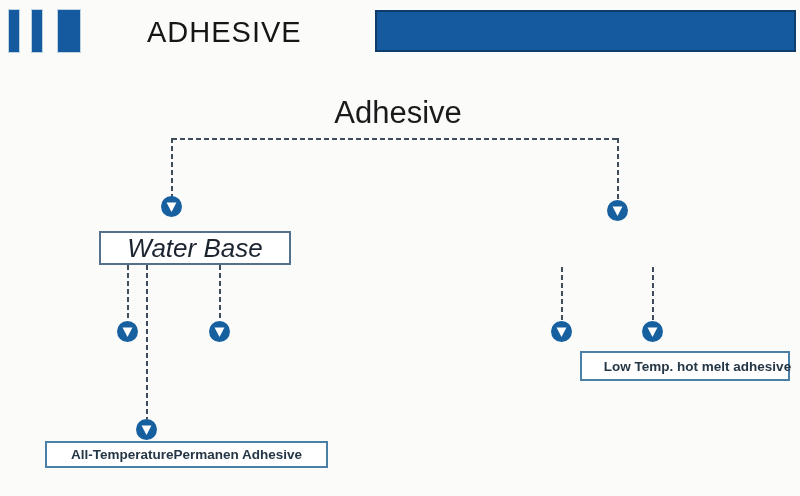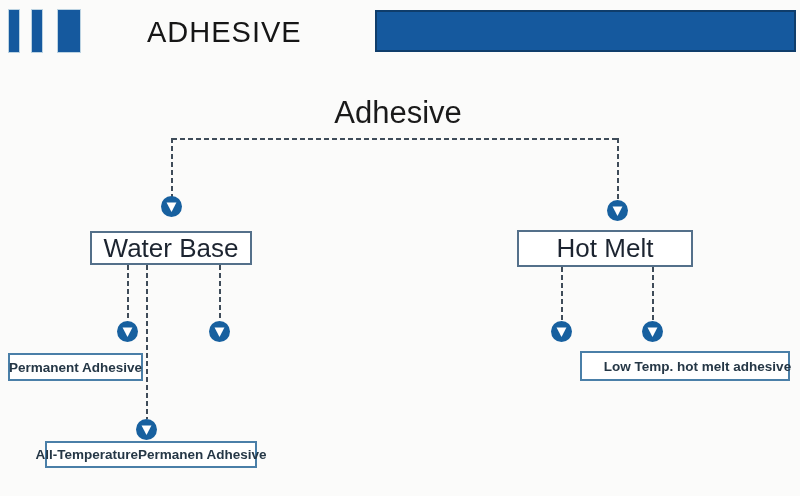--- a/index.html
+++ b/index.html
@@ -58,33 +58,33 @@
   .ic-hm1   { left: 551px; top: 321px; }
   .ic-hm2   { left: 642px; top: 321px; }
 
   
   .cat-box {
     position: absolute; background: #fff;
     border: 2px solid #54708A;
     display: flex; align-items: center; justify-content: center;
     font-size: 26px; color: #1C2430; white-space: nowrap;
   }
-  .box-water { left: 90px;  top: 231px; width: 162px; height: 34px; }
+  .box-water { left: 99px;  top: 231px; width: 192px; height: 34px; font-style: italic; }
   .box-hot   { left: 517px; top: 230px; width: 176px; height: 37px; }
 
   
   .leaf-box {
     position: absolute; background: #fff;
     border: 2px solid #4A7FA8;
     display: flex; align-items: center; justify-content: center;
     font-size: 13.5px; font-weight: 600; color: #253746; white-space: nowrap;
   }
   .leaf-perm      { left: 8px;   top: 353px; width: 135px; height: 28px; }
   .leaf-permclear { left: 151px; top: 353px; width: 174px; height: 28px; }
-  .leaf-alltemp   { left: 45px;  top: 441px; width: 212px; height: 27px; }
+  .leaf-alltemp   { left: 45px;  top: 441px; width: 283px; height: 27px; }
   .leaf-general   { left: 402px; top: 354px; width: 160px; height: 29px; }
   .leaf-lowtemp   { left: 580px; top: 351px; width: 210px; height: 30px; padding-left: 25px; }
 </style>
 </head>
 <body>
 
 <div class="stage">
 
   <div class="logo-bar b1"></div>
   <div class="logo-bar b2"></div>
@@ -140,19 +140,17 @@
       </svg>
   </span>
   <span class="node-icon ic-hm2">
     <svg viewBox="0 0 20 20">
         <circle cx="10" cy="10" r="10" fill="#17609F"></circle>
         <path d="M5.3 6.2 L14.7 6.2 L10 15.2 Z" fill="#ffffff"></path>
       </svg>
   </span>
 
   <div class="cat-box box-water">Water Base</div>
-  <div class="cat-box box-hot">Hot Melt</div>
 
-  <div class="leaf-box leaf-perm">Permanent Adhesive</div>
   <div class="leaf-box leaf-alltemp">All-TemperaturePermanen Adhesive</div>
   <div class="leaf-box leaf-lowtemp">Low Temp. hot melt adhesive</div>
 
 </div>
 
 </body></html>

